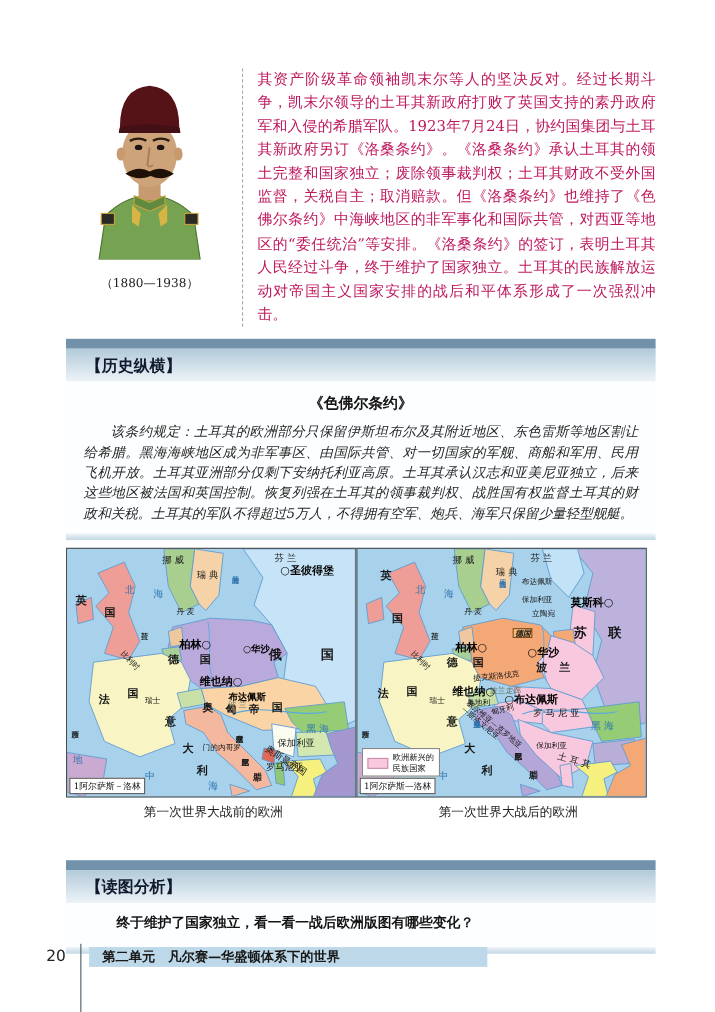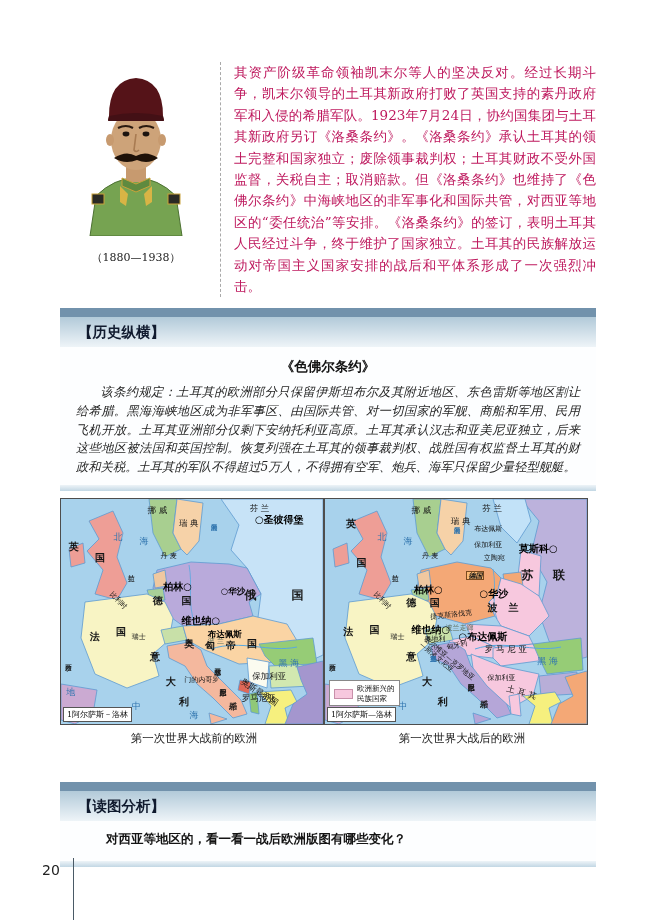--- a/index.html
+++ b/index.html
@@ -295,21 +295,22 @@
 
   <div class="map-caps">
     <div class="map-cap">第一次世界大战前的欧洲</div>
     <div class="map-cap">第一次世界大战后的欧洲</div>
   </div>
 
   <div class="fbox abox">
     <div class="fbox-top"></div>
     <div class="fbox-head">【读图分析】</div>
     <div class="abox-body">
-      <div class="abox-q">对西亚等地区的，看一看一战后欧洲版图有哪些变化？</div>
+      <div class="abox-q">终于维护了国家独立，看一看一战后欧洲版图有哪些变化？</div>
     </div>
     <div class="fbox-bottom"></div>
   </div>
 
   <div class="pageno">20</div>
   <div class="vrule"></div>
+  <div class="unitbar">第二单元　凡尔赛—华盛顿体系下的世界</div>
 
 </div>
 
 </body></html>

